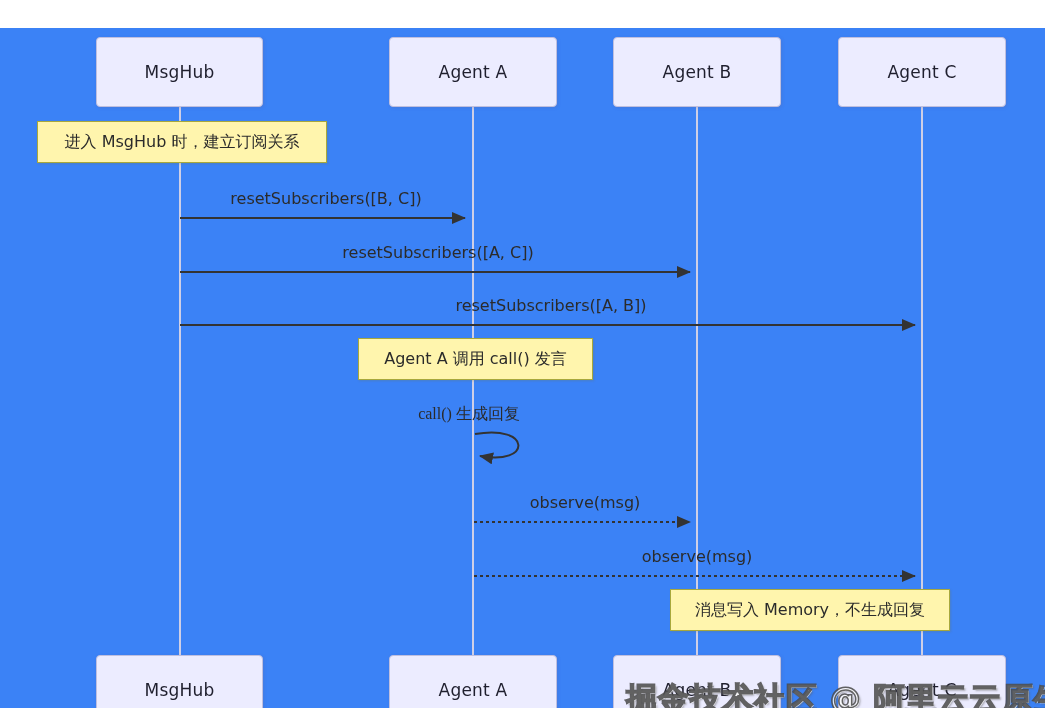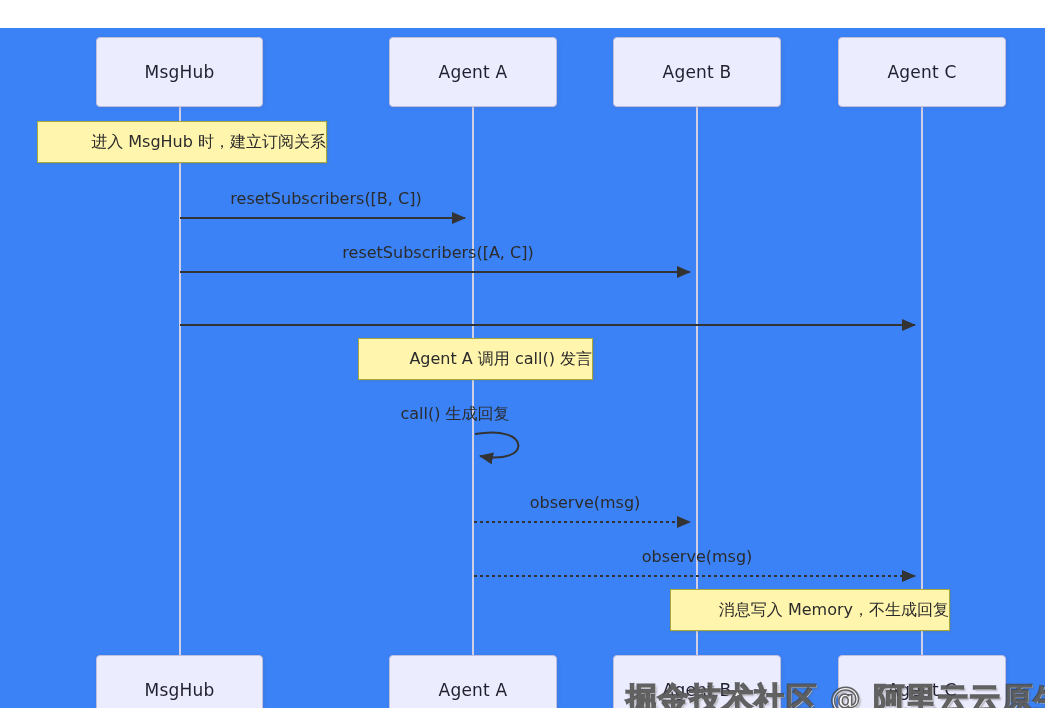--- a/index.html
+++ b/index.html
@@ -40,21 +40,21 @@
     letter-spacing: 0.2px;
   }
   .note-box {
     position: absolute;
     height: 42px;
     background: #FFF5AD;
     border: 1px solid #a8a83c;
     box-shadow: 1px 1px 2px rgba(120,120,60,0.25);
     display: flex;
     align-items: center;
-    justify-content: flex-end;
+    justify-content: center;
     box-sizing: border-box;
   }
   .note-box span {
     font-size: 16px;
     color: #2b2b2b;
   }
   .msg-label {
     position: absolute;
     transform: translateX(-50%);
     white-space: nowrap;
@@ -136,19 +136,20 @@
     </div>
   <div class="note-box" style="left:358px; top:310px; width:235px;">
       <span>Agent A 调用 call() 发言</span>
     </div>
   <div class="note-box" style="left:670px; top:561px; width:280px;">
       <span>消息写入 Memory，不生成回复</span>
     </div>
 
   <div class="msg-label" style="left:326px; top:161px;text-align:right;">resetSubscribers([B, C])</div>
   <div class="msg-label" style="left:438px; top:215px;text-align:center;">resetSubscribers([A, C])</div>
-  <div class="msg-label" style="left:455px; top:376px;">call() 生成回复</div>
+  <div class="msg-label" style="left:551px; top:268px;">resetSubscribers([A, B])</div>
+  <div class="msg-label" style="left:469px; top:376px;font-family:Liberation Serif, serif;">call() 生成回复</div>
   <div class="msg-label" style="left:585px; top:465px;">observe(msg)</div>
   <div class="msg-label" style="left:697px; top:519px;">observe(msg)</div>
 
   <div class="watermark">掘金技术社区 @ 阿里云云原生</div>
 
 </div>
 
 </body></html>

